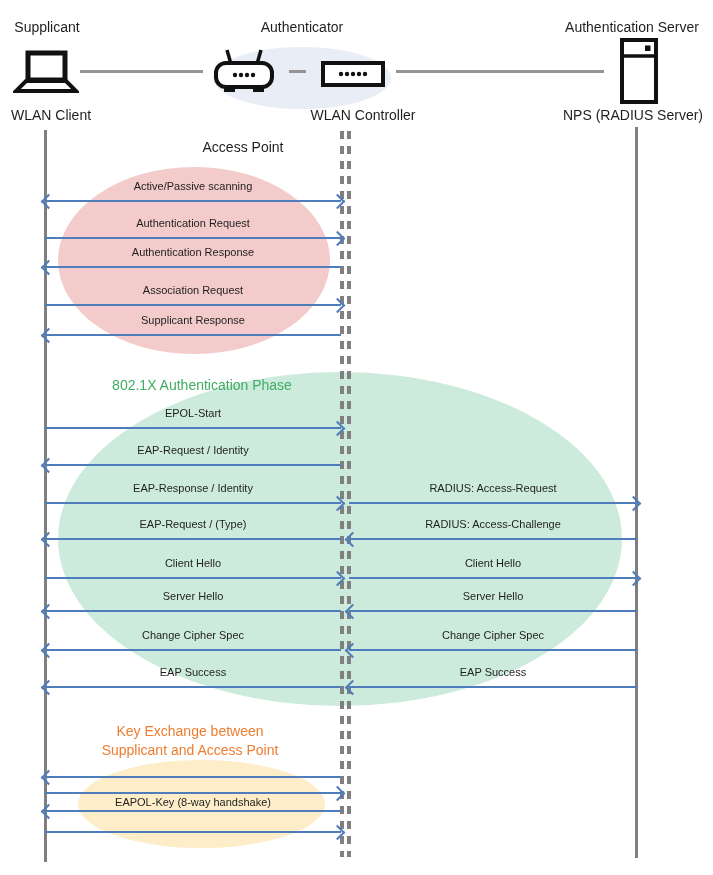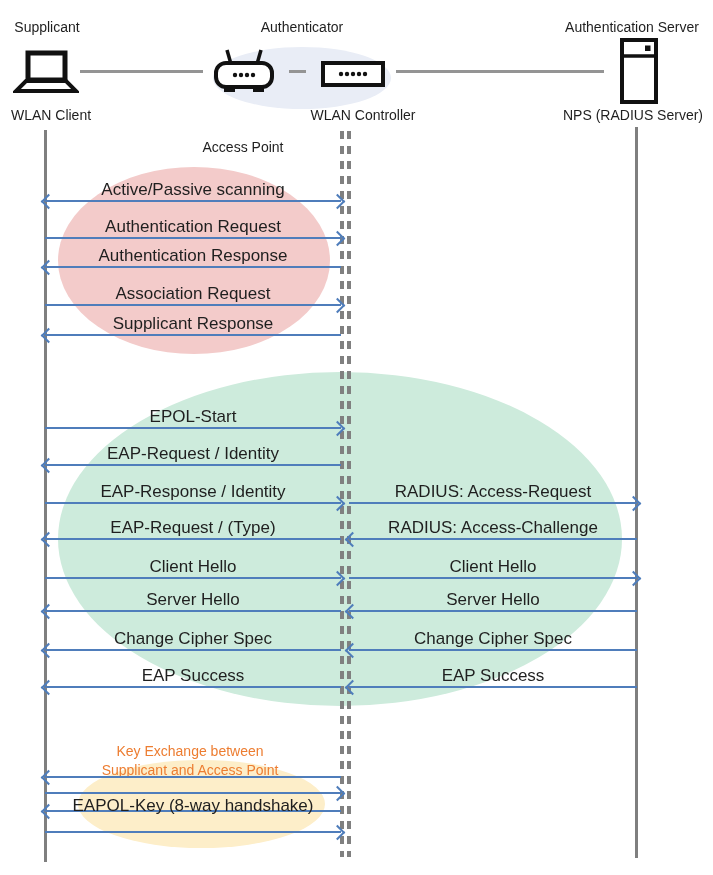--- a/index.html
+++ b/index.html
@@ -18,29 +18,29 @@
   .ellipse{border-radius:50%;}
   .lifeline{width:3px; background:var(--lifeline);}
   .dashline{
     width:4px;
     background:repeating-linear-gradient(180deg, #808080 0 8px, transparent 8px 15px);
   }
   .hline{height:3px; background:var(--connector);}
   .phase-title{font-size:14px; white-space:nowrap; transform:translateX(-50%); line-height:19px; text-align:center;}
   #phase1-title{color:var(--phase1-title);}
   #phase2-title{color:var(--phase2-title);}
-  #phase3-title{color:var(--phase3-title);margin-top:20px;}
+  #phase3-title{color:var(--phase3-title);}
   .message{position:absolute; height:0;}
   .m-line{position:absolute; left:0; right:0; top:-1px; height:2px; background:var(--arrow);}
   .m-head{position:absolute; width:9px; height:9px; top:-5.5px;
           border-top:2.5px solid var(--arrow); border-right:2.5px solid var(--arrow);}
   .m-head.r{right:-2px; transform:rotate(45deg);}
   .m-head.l{left:-2px; transform:rotate(-135deg);}
   .m-label{position:absolute; left:50%; transform:translateX(-50%);
-           font-size:17px; color:var(--text); white-space:nowrap;}
+           font-size:11px; color:var(--text); white-space:nowrap;}
   svg{display:block;}
 </style>
 </head>
 <body>
 
 <div id="stage">
 
   <div class="abs ellipse" style="left:213px; top:47px; width:178px; height:62px; background:var(--authenticator-fill);"></div>
   <div class="abs ellipse" style="left:58px; top:167px; width:272px; height:187px; background:var(--phase1-fill);"></div>
   <div class="abs ellipse" style="left:58px; top:372px; width:564px; height:334px; background:var(--phase2-fill);"></div>
@@ -97,20 +97,21 @@
   <div class="abs label" style="left:51px; top:107px;">WLAN Client</div>
   <div class="abs label" style="left:243px; top:107px;margin-top:32px;">Access Point</div>
   <div class="abs label" style="left:363px; top:107px;">WLAN Controller</div>
   <div class="abs label" style="left:633px; top:107px;">NPS (RADIUS Server)</div>
 
   <div class="abs lifeline" style="left:44px; top:130px; height:732px;"></div>
   <div class="abs dashline" style="left:340px; top:131px; height:726px;"></div>
   <div class="abs dashline" style="left:347px; top:131px; height:726px;"></div>
   <div class="abs lifeline" style="left:635px; top:127px; height:731px;"></div>
 
+  <div class="abs phase-title" id="phase2-title" style="left:202px; top:376px;">802.1X Authentication Phase</div>
   <div class="abs phase-title" id="phase3-title" style="left:190px; top:722px;">
     <div>Key Exchange between</div>
     <div>Supplicant and Access Point</div>
   </div>
 
   <div id="left-messages">
       <div class="message" style="left: 45px; width: 296px; top: 201px;">
         <div class="m-line"></div>
         <span class="m-head r"></span>
         <span class="m-head l"></span>

